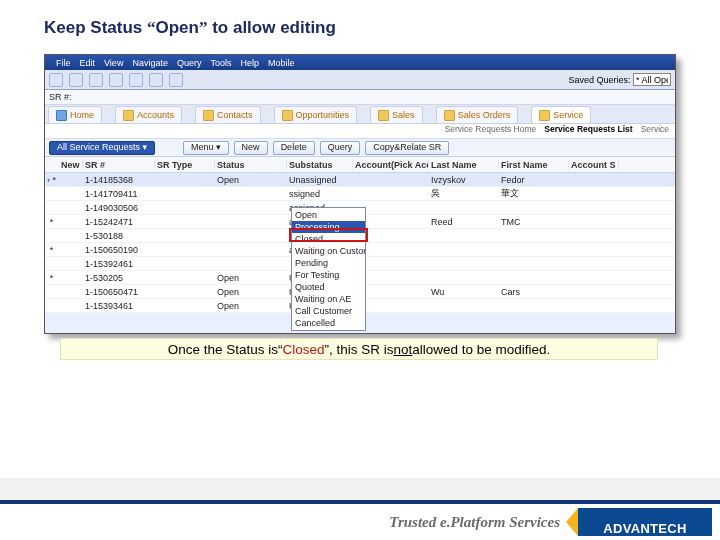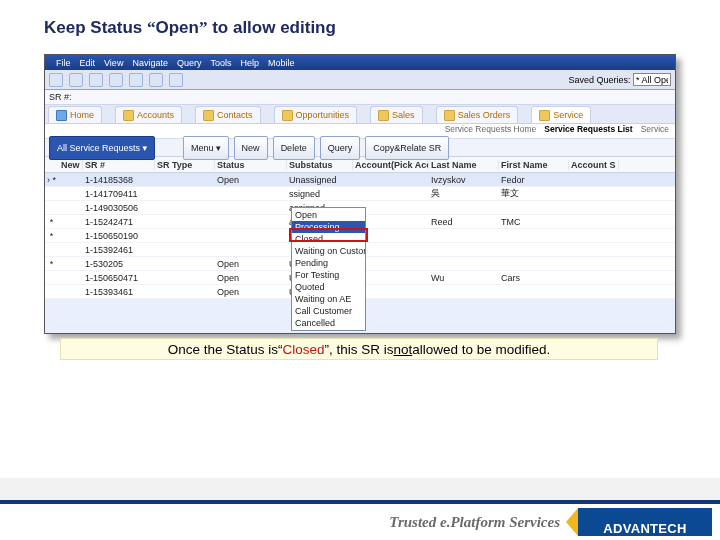--- a/index.html
+++ b/index.html
@@ -36,21 +36,21 @@
 .tab{height:17px;padding:0 7px;border:1px solid #c7d0e6;border-bottom:none;border-radius:3px 3px 0 0;background:#f4f6fb;display:flex;align-items:center;gap:3px;font-size:9px;color:#b36a00}
 .tab .tico{width:11px;height:11px;background:#f1c75b;border:1px solid #cda540;border-radius:1px}
 .tab.active{background:#fff}
 .tab.plain .tico{background:#6fa7e6;border-color:#3c77c2}
 
 
 .subbar{height:15px;background:#fff;border-bottom:1px solid #d5dbe9;display:flex;justify-content:flex-end;align-items:flex-start;padding:0 6px;font-size:8.5px;color:#666;gap:8px}
 
 
 .viewbar{height:18px;background:#f0f3fb;border-bottom:1px solid #c7d0e6;display:flex;align-items:center;gap:5px;padding:0 4px}
-.pill{height:24px;padding:0 7px;border:1px solid #8fa4ce;border-radius:2px;background:linear-gradient(#fff,#e2e9f6);font-size:9px;display:flex;align-items:center}
+.pill{height:14px;padding:0 7px;border:1px solid #8fa4ce;border-radius:2px;background:linear-gradient(#fff,#e2e9f6);font-size:9px;display:flex;}
 .pill.dark{background:#2a56b0;color:#fff;border-color:#1a3c86}
 
 
 .grid{background:#fff;font-size:9px}
 .grid .hdr{display:flex;height:16px;align-items:center;background:#f7f8fb;border-bottom:1px solid #ccd3e3}
 .grid .hdr div{padding:0 2px;border-right:1px solid #e0e5ef;font-weight:bold;color:#333;overflow:hidden;white-space:nowrap}
 .grid .row{display:flex;height:14px;align-items:center;border-bottom:1px solid #f0f2f7}
 .grid .row.sel{background:#dfe8fa}
 .grid .row div{padding:0 2px;border-right:1px solid transparent;overflow:hidden;white-space:nowrap}
 .c-mark{width:14px;text-align:center}
@@ -219,20 +219,32 @@
           <div class="c-sr">1-15242471</div>
           <div class="c-type"></div>
           <div class="c-status"></div>
           <div class="c-sub">assigned</div>
           <div class="c-acct"></div>
           <div class="c-last">Reed</div>
           <div class="c-first">TMC</div>
           <div class="c-as"></div>
         </div>
         <div class="row">
+          <div class="c-mark"></div>
+          <div class="c-new"></div>
+          <div class="c-sr">1-530188</div>
+          <div class="c-type"></div>
+          <div class="c-status"></div>
+          <div class="c-sub">assigned</div>
+          <div class="c-acct"></div>
+          <div class="c-last"></div>
+          <div class="c-first"></div>
+          <div class="c-as"></div>
+        </div>
+        <div class="row">
           <div class="c-mark">*</div>
           <div class="c-new"></div>
           <div class="c-sr">1-150650190</div>
           <div class="c-type"></div>
           <div class="c-status"></div>
           <div class="c-sub">assigned</div>
           <div class="c-acct"></div>
           <div class="c-last"></div>
           <div class="c-first"></div>
           <div class="c-as"></div>

